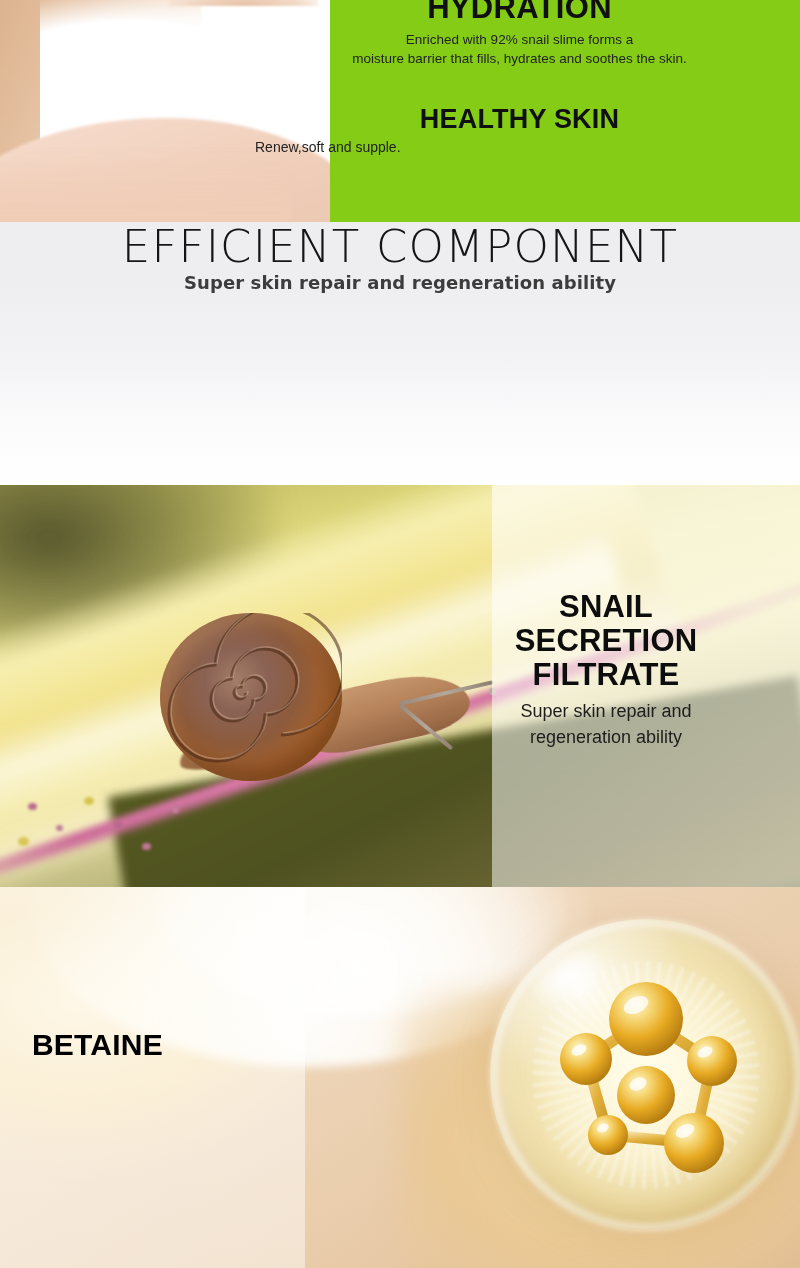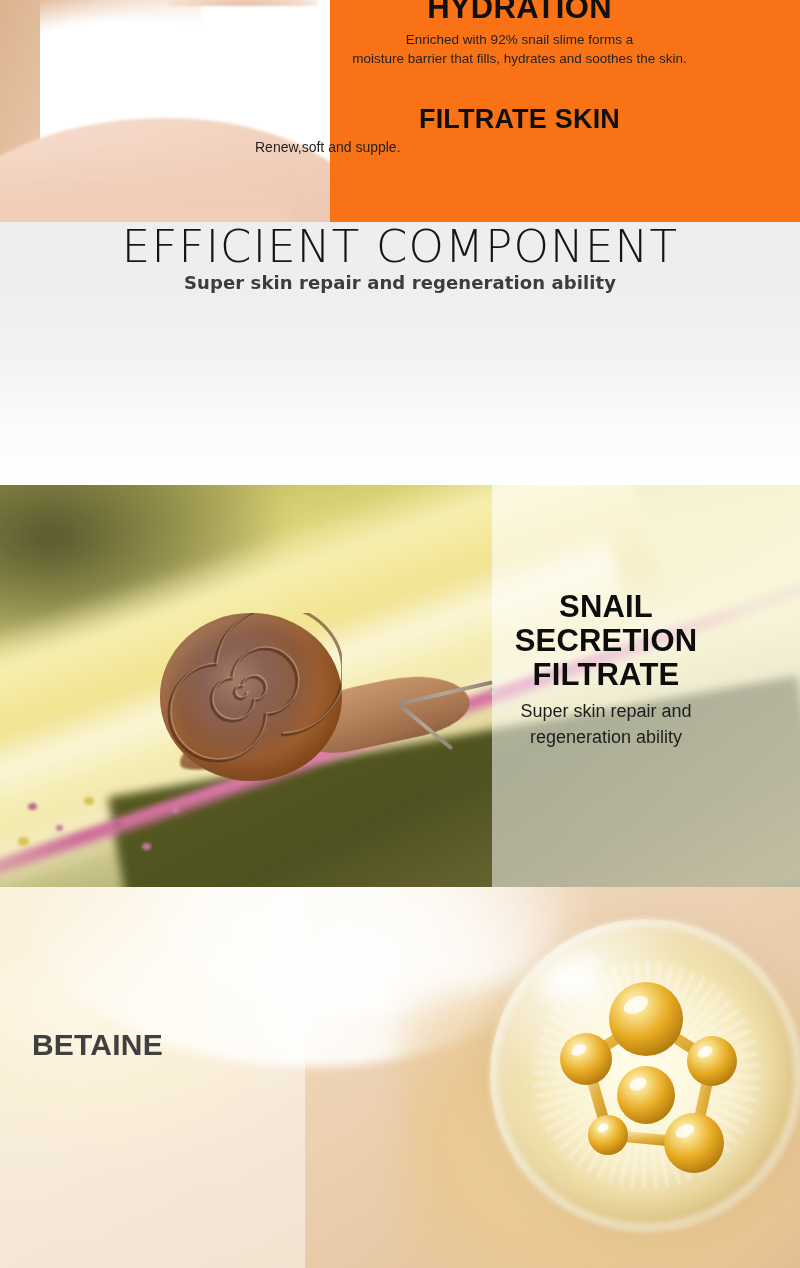--- a/index.html
+++ b/index.html
@@ -5,21 +5,21 @@
   * { margin:0; padding:0; box-sizing:border-box; }
   html, body {
     width:800px; height:1268px;
     background:#ffffff;
     font-family:"Liberation Sans", sans-serif;
     overflow:hidden;
   }
   .page { position:relative; width:800px; height:1268px; background:#fff; }
 
   
-  .hero { position:absolute; left:0; top:0; width:800px; height:222px; background:#f97316; overflow:hidden; }
+  .hero { position:absolute; left:0; top:0; width:800px; height:222px; background:#84cc16; overflow:hidden; }
 
   .skin-photo { position:absolute; left:0; top:0; width:330px; height:222px; overflow:hidden; background:#ffffff; }
   
   .skin-shape-a {
     position:absolute; left:-120px; top:-60px; width:330px; height:300px;
     background:linear-gradient(118deg,#c89b74 0%,#d9ad87 26%,#e6c3a4 52%,#f6e3d2 72%,#ffffff 88%);
     border-radius:0 0 72% 0;
     transform:rotate(-7deg);
     filter:blur(1.2px);
   }
@@ -191,21 +191,21 @@
     position:absolute; right:-60px; bottom:-60px; width:460px; height:340px;
     background:radial-gradient(ellipse at 45% 45%,#f2d8a4 0%,#e9c894 45%,rgba(226,188,140,0) 80%);
     filter:blur(12px);
   }
   
   .bet-panel {
     position:absolute; left:0; top:0; width:305px; height:381px;
     background:linear-gradient(180deg,rgba(255,255,255,0.55) 0%,rgba(255,255,255,0.50) 50%,rgba(255,255,255,0.46) 100%);
   }
   .bet-text { position:absolute; left:32px; top:0; width:270px; }
-  .bt-title { font-size:30px; font-weight:bold; color:#404040; letter-spacing:0.2px; padding-top:141px; line-height:34px; }
+  .bt-title { font-size:30px; font-weight:bold; color:#000000; letter-spacing:0.2px; padding-top:141px; line-height:34px; }
   .bt-sub { font-size:19px; color:#1a1a1a; line-height:28px; margin-top:2px; }
 
   
   .molecule-wrap { position:absolute; left:480px; top:22px; width:330px; height:360px; }
   .sphere {
     position:absolute; left:10px; top:10px; width:312px; height:312px; border-radius:50%;
     background:
       radial-gradient(circle at 30% 22%,rgba(255,255,255,0.95) 0%,rgba(255,255,255,0.45) 14%,rgba(255,255,255,0) 32%),
       radial-gradient(circle at 50% 50%,#fefaea 0%,#f7edc8 38%,#efdda4 62%,#e3c57f 82%,#caa85f 96%);
     box-shadow:inset -14px -16px 40px rgba(170,125,50,0.30), inset 12px 14px 34px rgba(255,255,255,0.55), 0 10px 36px rgba(190,150,90,0.22);
@@ -243,21 +243,21 @@
     </div>
     <div class="skin-sliver"></div>
 
     <div class="hero-copy">
       <div class="h-title">HYDRATION</div>
       <div class="h-sub">
         <div>Enriched with 92% snail slime forms a</div>
         <div>moisture barrier that fills, hydrates and soothes the skin.</div>
       </div>
       <div class="hero-block2">
-        <div class="h-title2">FILTRATE SKIN</div>
+        <div class="h-title2">HEALTHY SKIN</div>
         <div class="h-sub2">Renew,soft and supple.</div>
       </div>
     </div>
   </div>
 
   <div class="banner">
     <div class="banner-title">EFFICIENT COMPONENT</div>
     <div class="banner-sub">Super skin repair and regeneration ability</div>
   </div>
 

